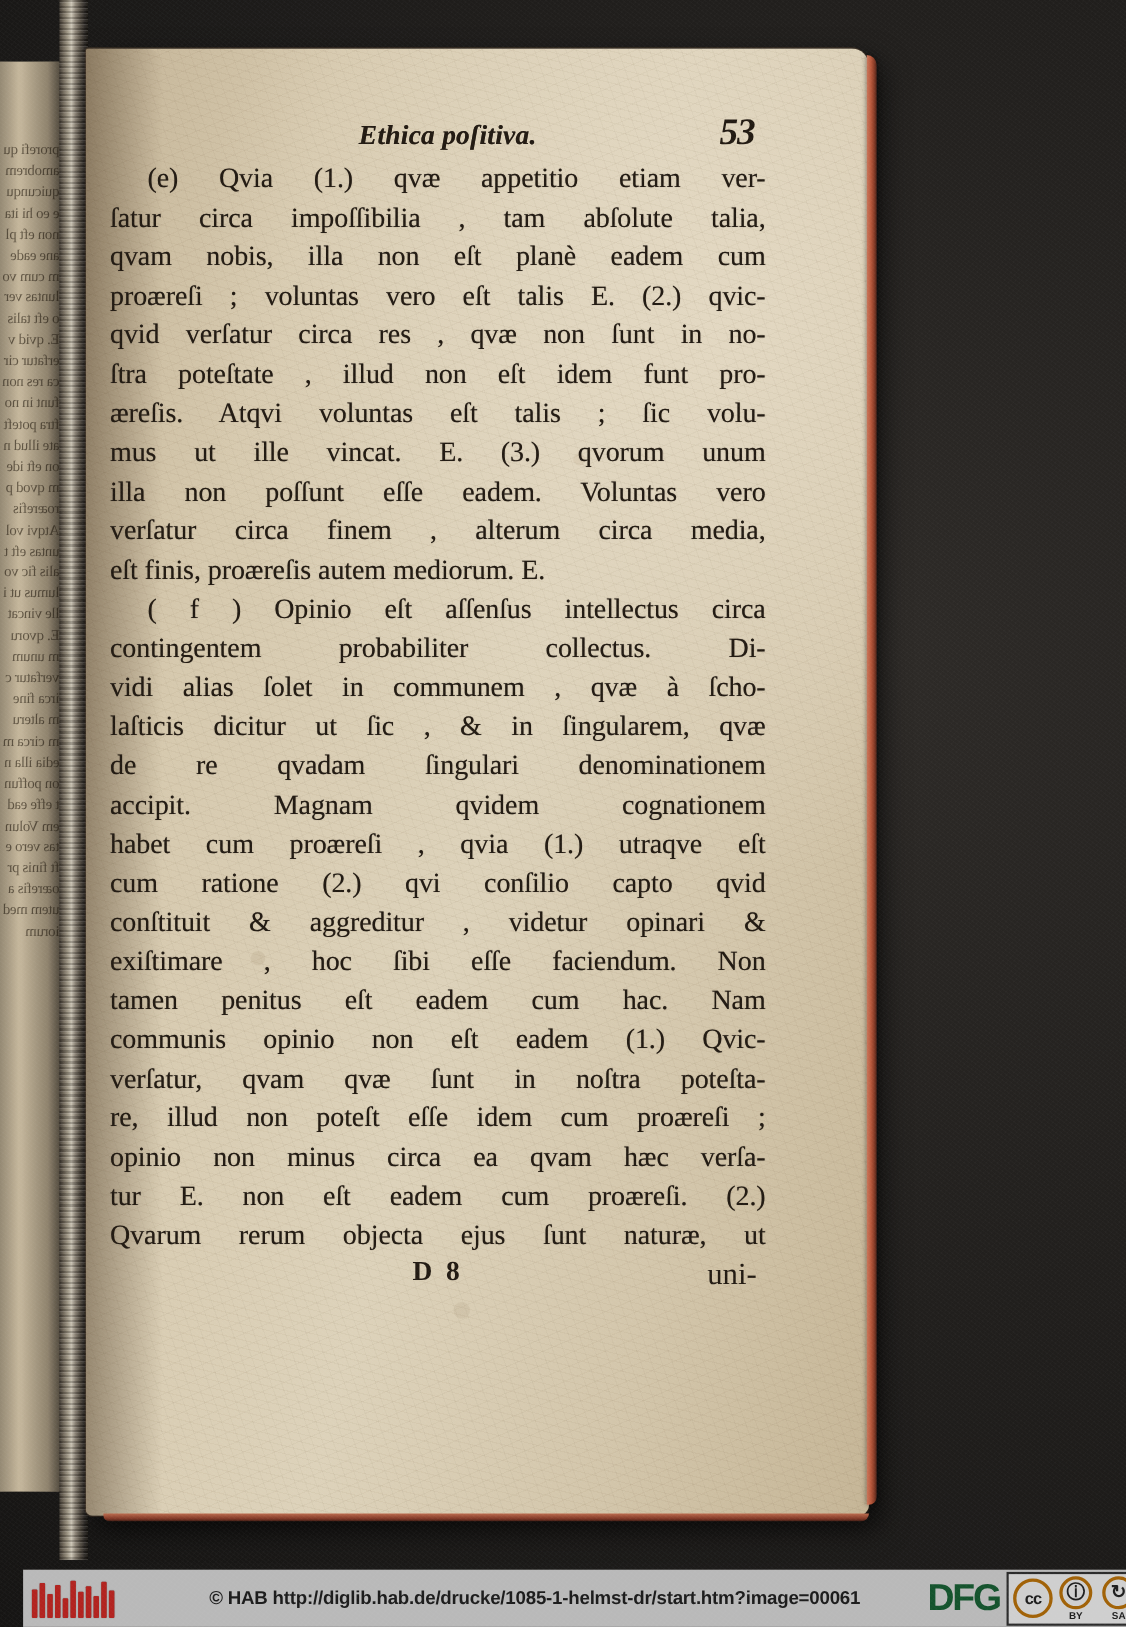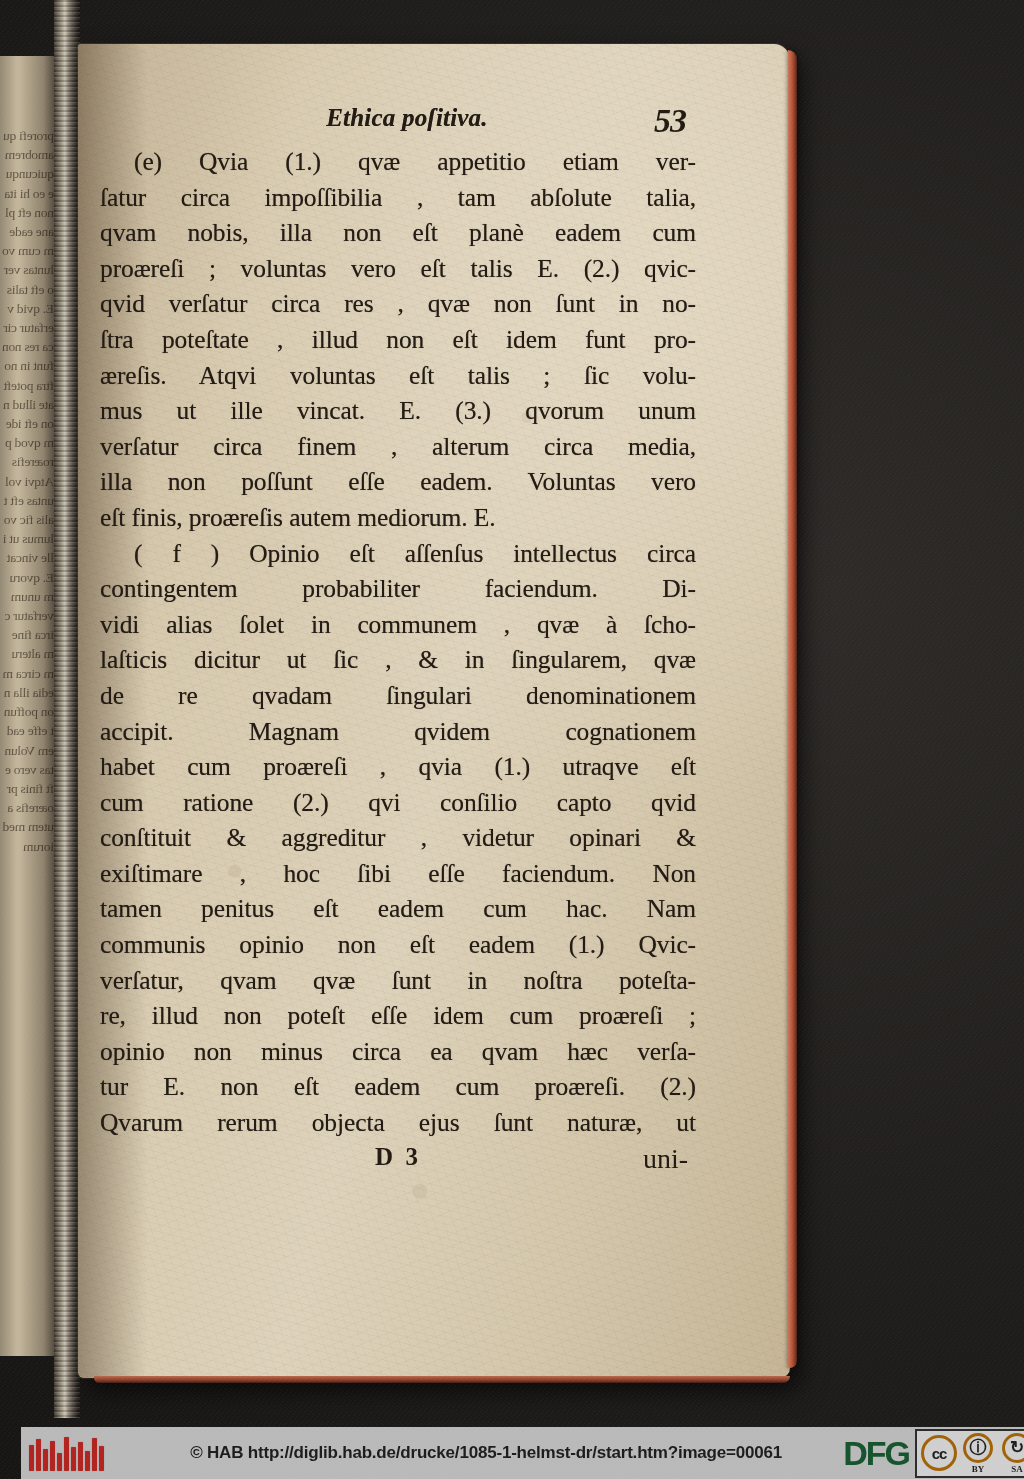--- a/index.html
+++ b/index.html
@@ -96,21 +96,21 @@
     background:linear-gradient(180deg,#bb6a4d,#7d3625 70%,#3d1d14);
     border-radius:0 0 8px 6px;
   }
 
   
   #typeblock{
     position:absolute;left:22px;top:60px;width:596px;
     color:#221a12;
   }
   .runhead{
-    display:flex;align-items:flex-start;justify-content:center;
+    display:flex;align-items:center;justify-content:center;
     position:relative;height:40px;padding:0 8px 0 26px;
   }
   .runhead .title{
     font-style:italic;font-weight:700;font-size:25px;letter-spacing:.2px;
     text-shadow:0 0 .6px rgba(34,26,18,.7);
   }
   .runhead .folio{
     position:absolute;right:10px;top:-2px;
     font-weight:700;font-size:34px;font-style:italic;letter-spacing:-1px;
   }
@@ -162,21 +162,21 @@
   }
   .ccbadge{display:flex;flex-direction:column;align-items:center;width:36px;}
   .ccring{
     width:30px;height:30px;border-radius:50%;border:3px solid #a16207;
     display:flex;align-items:center;justify-content:center;
     font-family:"Liberation Sans",sans-serif;font-weight:700;color:#1e1e1e;
     background:#cfcfcf;box-sizing:border-box;
   }
   .ccring.big{width:36px;height:36px;font-size:15px;letter-spacing:-1px;}
   .ccring .gl{font-size:17px;line-height:1;}
-  .cclab{font-family:Liberation Serif, serif;font-size:9px;font-weight:700;color:#1e1e1e;margin-top:1px;}
+  .cclab{font-family:Liberation Sans, sans-serif;font-size:9px;font-weight:700;color:#1e1e1e;margin-top:1px;}
 </style>
 </head>
 <body>
 
 <div id="scan">
 
   <div id="verso">
     <div class="showthru">prorefi quamobrem quicunque eo hi ita non eft plane eadem cum voluntas vero eft talis E. qvid verfatur circa res non funt in noftra poteftate illud non eft idem qvod proærefis Atqvi voluntas eft talis fic volumus ut ille vincat E. qvorum unum verfatur circa finem alterum circa media illa non poffunt effe eadem Voluntas vero eft finis proærefis autem mediorum</div>
   </div>
 
@@ -197,47 +197,47 @@
 
       <div class="para">
         <span class="tl just ind">(e) Qvia (1.) qvæ appetitio etiam ver-</span>
         <span class="tl just">ſatur circa impoſſibilia , tam abſolute talia,</span>
         <span class="tl just">qvam nobis, illa non eſt planè eadem cum</span>
         <span class="tl just">proæreſi ; voluntas vero eſt talis E.  (2.) qvic-</span>
         <span class="tl just">qvid verſatur circa res ,  qvæ non ſunt in no-</span>
         <span class="tl just">ſtra poteſtate ,  illud non eſt idem funt pro-</span>
         <span class="tl just">æreſis.   Atqvi voluntas eſt talis ; ſic volu-</span>
         <span class="tl just">mus ut ille vincat.   E. (3.)  qvorum unum</span>
+        <span class="tl just">illa non poſſunt eſſe eadem.   Voluntas vero</span>
         <span class="tl just">verſatur circa finem ,  alterum circa media,</span>
-        <span class="tl just">illa non poſſunt eſſe eadem.   Voluntas vero</span>
         <span class="tl">eſt finis, proæreſis autem mediorum. E.</span>
       </div>
 
       <div class="para">
         <span class="tl just ind">( f ) Opinio eſt aſſenſus intellectus circa</span>
-        <span class="tl just">contingentem probabiliter faciendum.   Di-</span>
+        <span class="tl just">contingentem probabiliter collectus.   Di-</span>
         <span class="tl just">vidi alias ſolet in communem  ,  qvæ à ſcho-</span>
         <span class="tl just">laſticis dicitur ut ſic ,  &amp; in ſingularem,  qvæ</span>
         <span class="tl just">de re qvadam ſingulari denominationem</span>
         <span class="tl just">accipit.   Magnam qvidem cognationem</span>
         <span class="tl just">habet cum proæreſi ,  qvia (1.) utraqve eſt</span>
         <span class="tl just">cum ratione   (2.)  qvi conſilio capto qvid</span>
         <span class="tl just">conſtituit &amp; aggreditur ,  videtur opinari &amp;</span>
         <span class="tl just">exiſtimare ,  hoc ſibi eſſe faciendum.   Non</span>
         <span class="tl just">tamen penitus eſt eadem cum hac.   Nam</span>
         <span class="tl just">communis opinio non eſt eadem  (1.) Qvic-</span>
         <span class="tl just">verſatur, qvam qvæ ſunt in noſtra poteſta-</span>
         <span class="tl just">re, illud non poteſt eſſe idem cum proæreſi ;</span>
         <span class="tl just">opinio non minus circa ea qvam hæc verſa-</span>
         <span class="tl just">tur E. non eſt eadem cum proæreſi.   (2.)</span>
         <span class="tl just">Qvarum rerum objecta ejus ſunt naturæ, ut</span>
       </div>
 
       <div class="sig">
-        <span class="sigmark">D 3</span>
+        <span class="sigmark">D 8</span>
         <span class="catch">uni-</span>
       </div>
 
     </div>
   </div>
 
   <div id="footer">
     <div class="marks">
       <i style="height:26px"></i>
         <i style="height:32px"></i>

